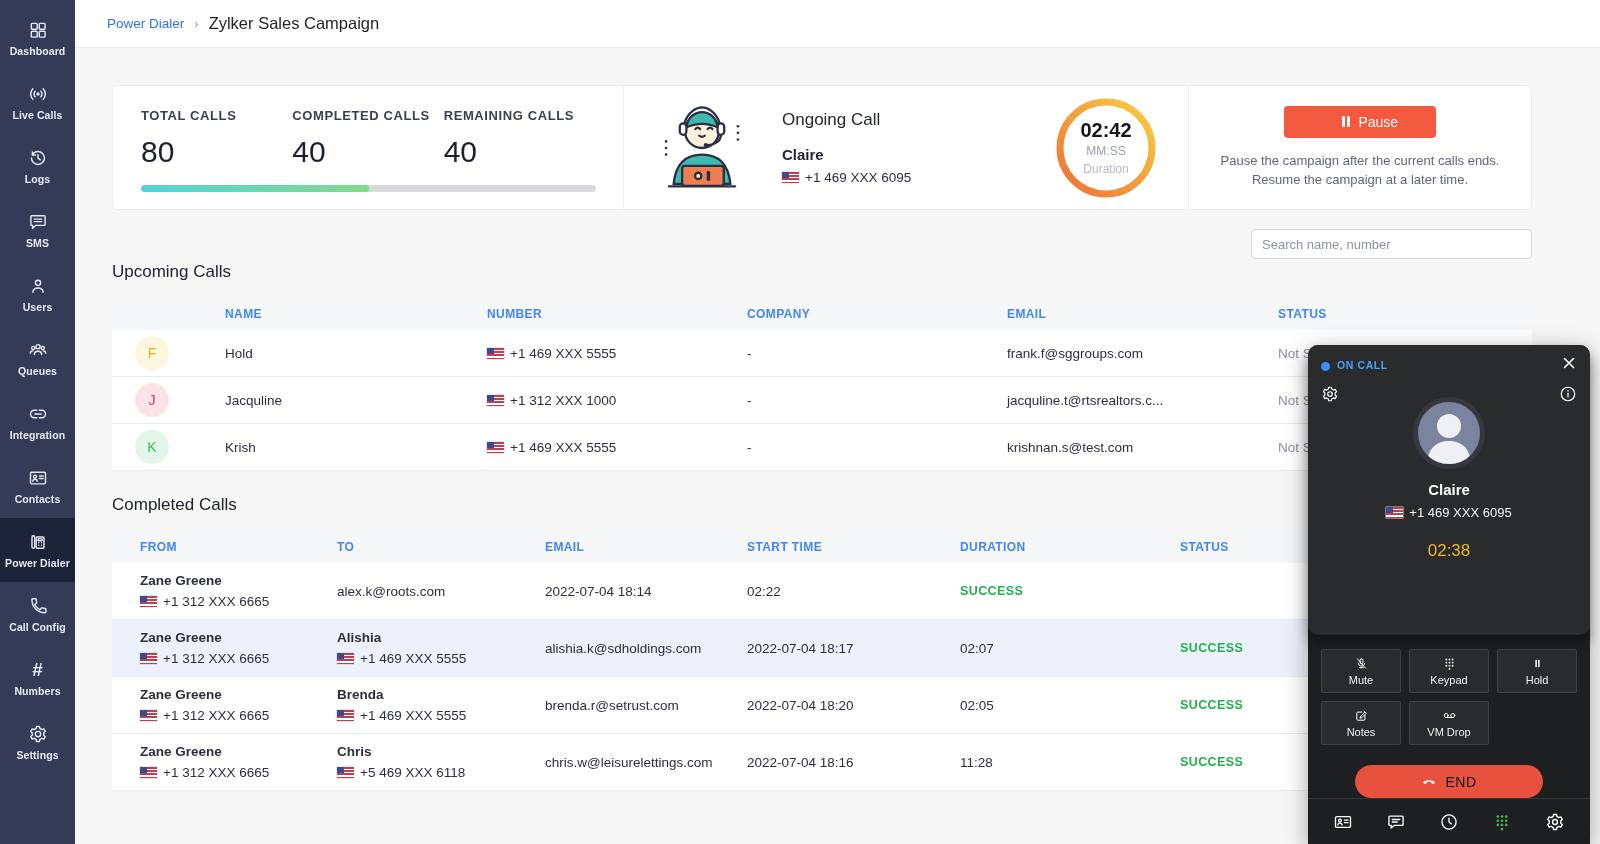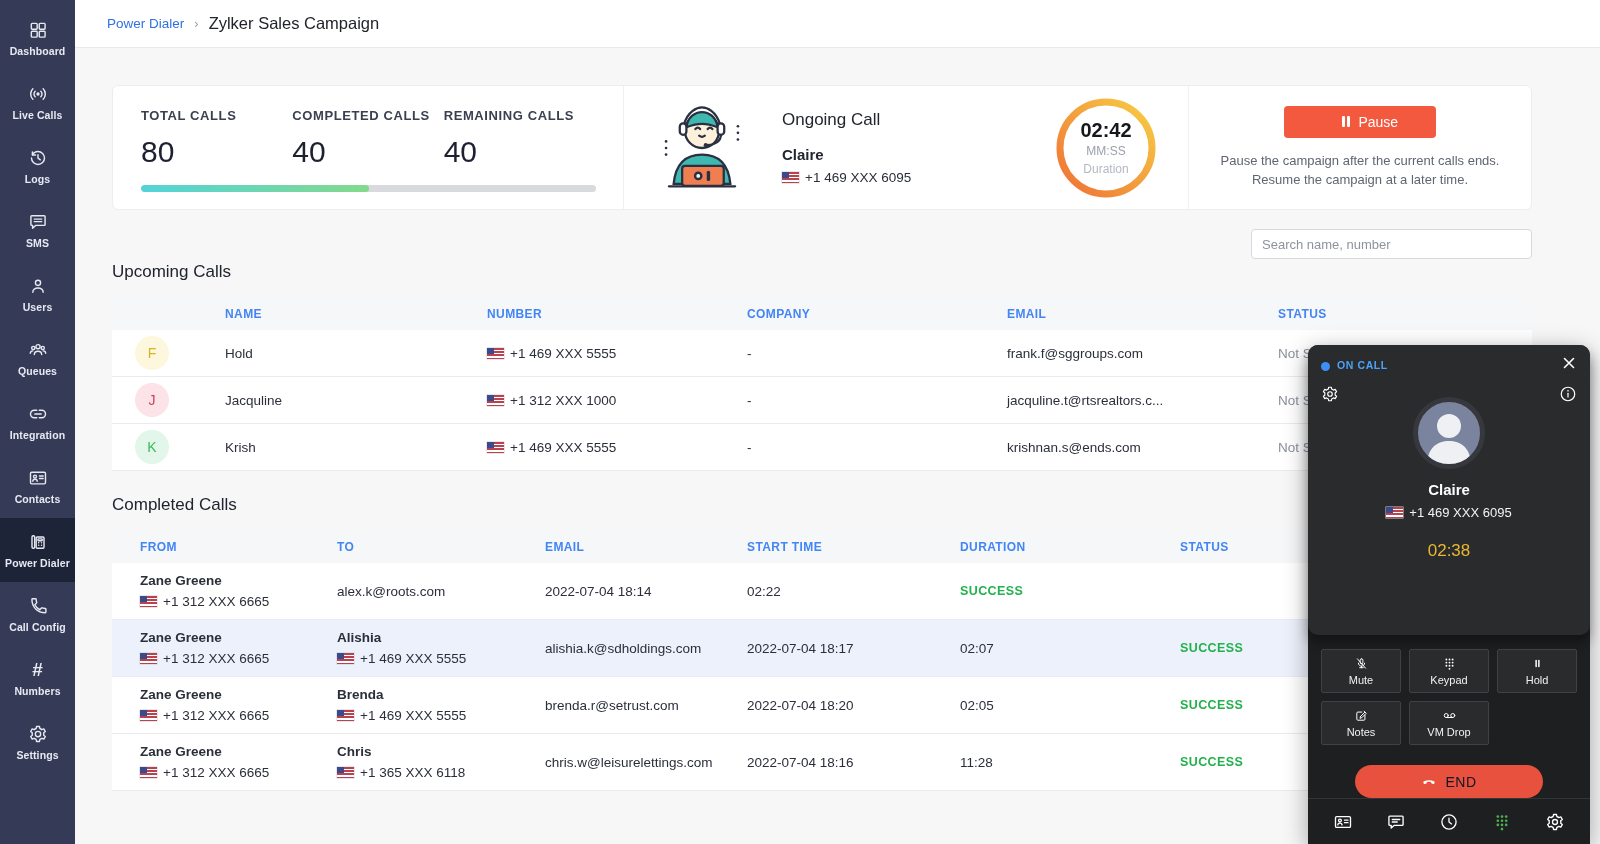--- a/index.html
+++ b/index.html
@@ -373,21 +373,21 @@
       <div class="tbl-row up-grid up-row">
         <div>
             <div class="avatar av-green">K</div>
           </div>
         <div class="cell">Krish</div>
         <div class="cell num-cell">
             <span class="flag"></span>
             <span>+1 469 XXX 5555</span>
           </div>
         <div class="cell">-</div>
-        <div class="cell">krishnan.s@ends.com</div>
+        <div class="cell">krishnan.s@test.com</div>
         <div class="cell muted">Not Started</div>
       </div>
     </div>
   </div>
 
   <div class="section">
     <div class="sec-title cc-title">Completed Calls</div>
     <div class="tbl">
       <div class="tbl-head cc-grid cc-head">
         <div class="th">FROM</div>
@@ -459,21 +459,21 @@
             <div class="nm">Zane Greene</div>
             <div class="ln">
               <span class="flag"></span>
               <span>+1 312 XXX 6665</span>
             </div>
           </div>
         <div class="two-line">
             <div class="nm">Chris</div>
             <div class="ln">
               <span class="flag"></span>
-              <span>+1 365 XXX 6118</span>
+              <span>+5 469 XXX 6118</span>
             </div>
           </div>
         <div class="cell">chris.w@leisurelettings.com</div>
         <div class="cell">2022-07-04 18:16</div>
         <div class="cell">11:28</div>
         <div class="success">SUCCESS</div>
       </div>
     </div>
   </div>
 </div>

